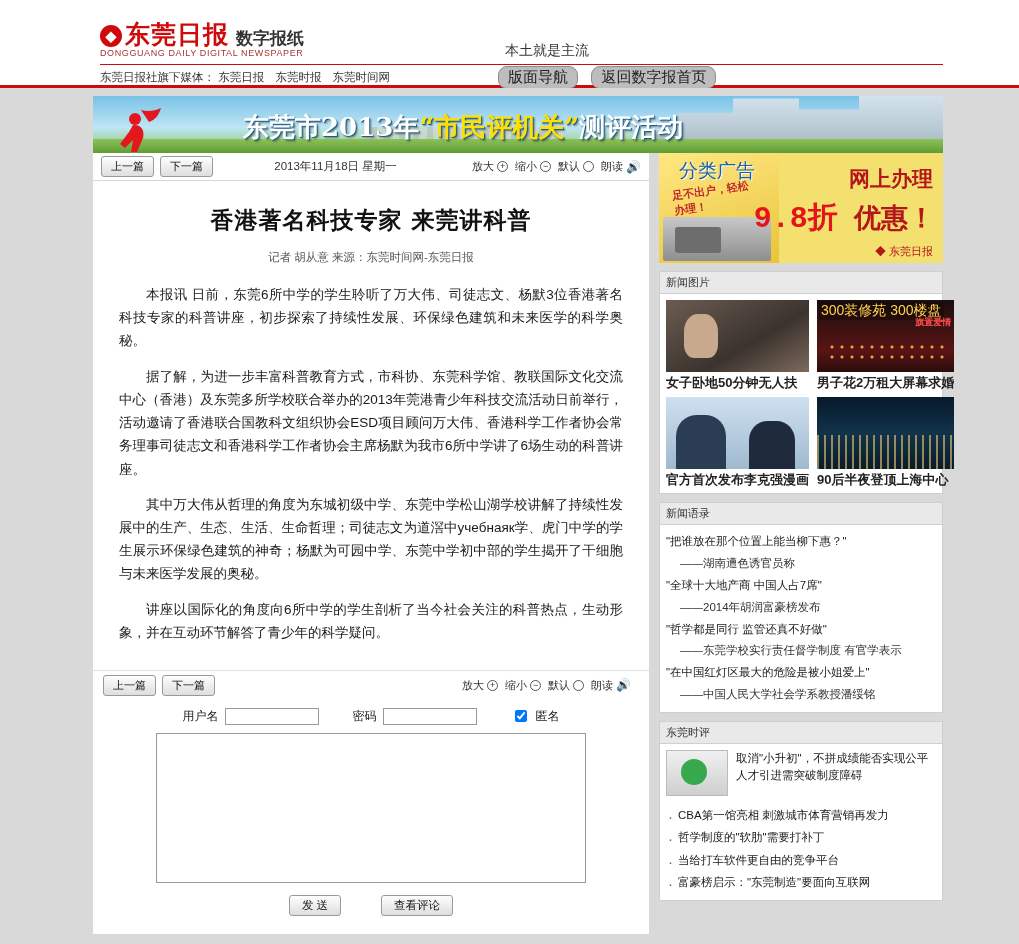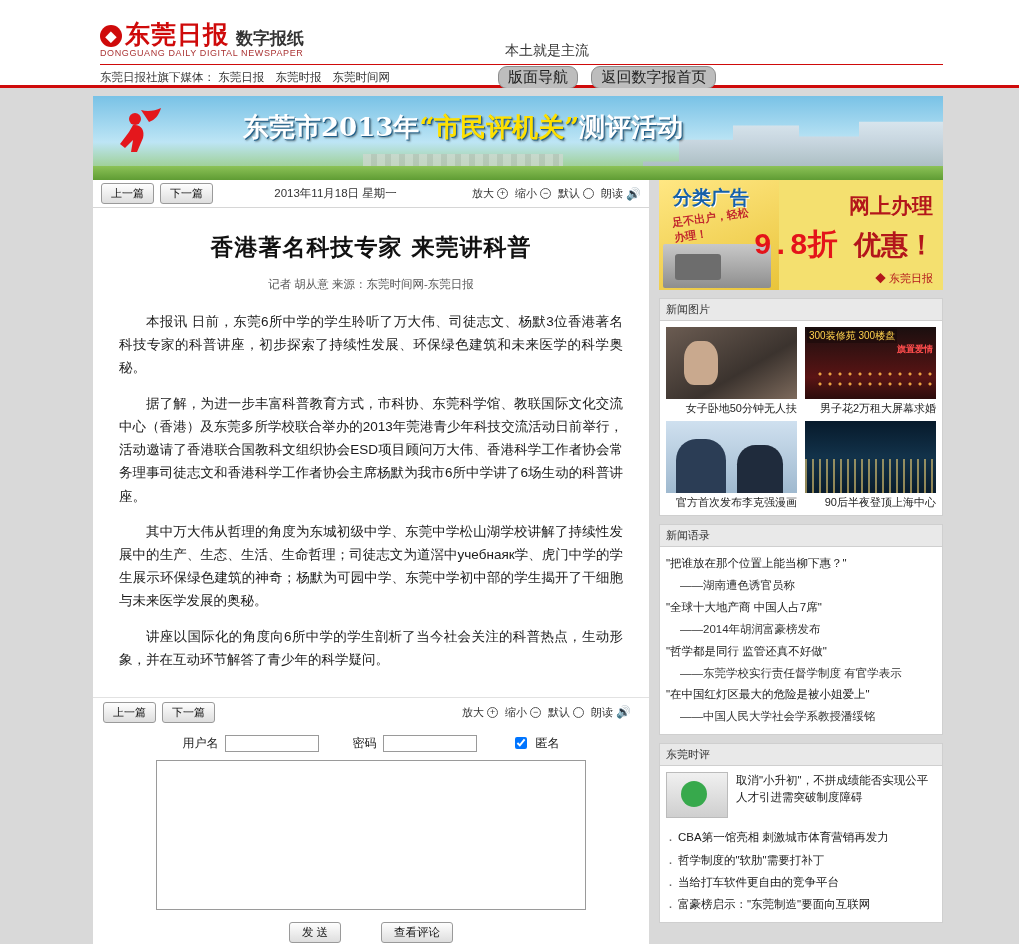--- a/index.html
+++ b/index.html
@@ -81,21 +81,21 @@
   }
   #content {
     position:absolute;
     left:93px; top:8px;
     width:850px;
   }
 
   
   #banner {
     position:relative;
-    width:850px; height:84px;
+    width:850px; height:57px;
     background:linear-gradient(#7fc6e8 0%, #a8dcf0 48%, #9ccf6e 100%);
     overflow:hidden;
     text-align:right;
   }
   #banner .sky { position:absolute; inset:0;
     background:linear-gradient(#79c2e6 0%,#bde5f5 55%, #8fc564 100%); }
   #banner .bldgL { position:absolute; left:270px; bottom:0; width:200px; height:26px;
     background:repeating-linear-gradient(90deg,#cfd8cf 0 8px,#b9c4b9 8px 14px); opacity:.75;}
   #banner .bldgR { position:absolute; right:0; bottom:0; width:300px; height:62px;
     background:linear-gradient(180deg,#e2eaf0,#9fb0bd);
@@ -228,23 +228,23 @@
     width:284px; height:110px;
     background:linear-gradient(90deg,#f6d96a 0 42%,#f4e06f 42% 100%);
     overflow:hidden;
     border:0;
   }
   #ad-banner .left-pane {
     position:absolute; left:0; top:0; width:120px; height:110px;
     background:linear-gradient(160deg,#ffe783,#e9c43a);
   }
   #ad-banner .ad-title {
-    position:absolute; left:14px; top:5px;
+    position:absolute; left:20px; top:5px;
     font-family:"DejaVu Serif", serif;
-    font-size:19px; font-weight:bold; color:#1560a8;
+    font-size:19px; font-weight:normal; color:#1560a8;
     text-shadow:1px 1px 0 #fff;
     text-align:center;
   }
   #ad-banner .ad-sub {
     position:absolute; left:14px; top:30px; width:80px;
     font-size:11px; font-weight:bold; color:#c1272d;
     line-height:1.35;
     transform:rotate(-8deg);
   }
   #ad-banner .photo {
@@ -291,31 +291,31 @@
   
   #photo-grid { display:grid; grid-template-columns:1fr 1fr; gap:6px 8px; }
   .photo-cell { width:100%; }
   .photo-thumb {
     position:relative;
     width:100%; height:72px;
     overflow:hidden;
     background:#888;
   }
   .photo-cap {
-    font-size:11px; color:#222; text-align:right;
+    font-size:13px; color:#222; text-align:left;
     margin-top:3px; line-height:1.2;
-    white-space:nowrap; overflow:hidden; text-overflow:ellipsis;
+    white-space:nowrap; overflow:hidden; text-overflow:ellipsis;font-weight:bold;
   }
   .thumb-a { background:linear-gradient(150deg,#6b5c52,#3b332e 60%,#7d6a5c); }
   .thumb-a:after{content:"";position:absolute;left:18px;top:14px;width:34px;height:44px;background:#c9a98e;border-radius:40% 40% 30% 30%;}
   .thumb-b { background:linear-gradient(#1a0f0f,#5a1414 70%,#2b0c0c); }
   .thumb-b:before{content:"";position:absolute;left:10px;bottom:8px;width:120px;height:22px;
     background:radial-gradient(circle,#ffb347 1px,transparent 2px) 0 0/10px 10px;opacity:.9;}
   .thumb-b .tag {
-    position:absolute; left:2px; top:2px; font-size:10px; color:#ffd24d;
+    position:absolute; left:2px; top:2px; font-size:14px; color:#ffd24d;
     background:rgba(0,0,0,.25); padding:0 2px; white-space:nowrap;
   }
   .thumb-b .tag2 {
     position:absolute; right:3px; top:16px; font-size:9px; color:#ff4d4d; font-weight:bold;
   }
   .thumb-c { background:linear-gradient(#cfe0ef,#9fb9cf); }
   .thumb-c:after{content:"";position:absolute;left:10px;bottom:0;width:50px;height:54px;background:#2b3d55;border-radius:40% 40% 0 0;}
   .thumb-c:before{content:"";position:absolute;right:14px;bottom:0;width:46px;height:48px;background:#1f2b3c;border-radius:40% 40% 0 0;}
   .thumb-d { background:linear-gradient(#071a2b,#12324a 50%,#0a1c2b); }
   .thumb-d:after{content:"";position:absolute;left:0;bottom:0;width:100%;height:34px;

